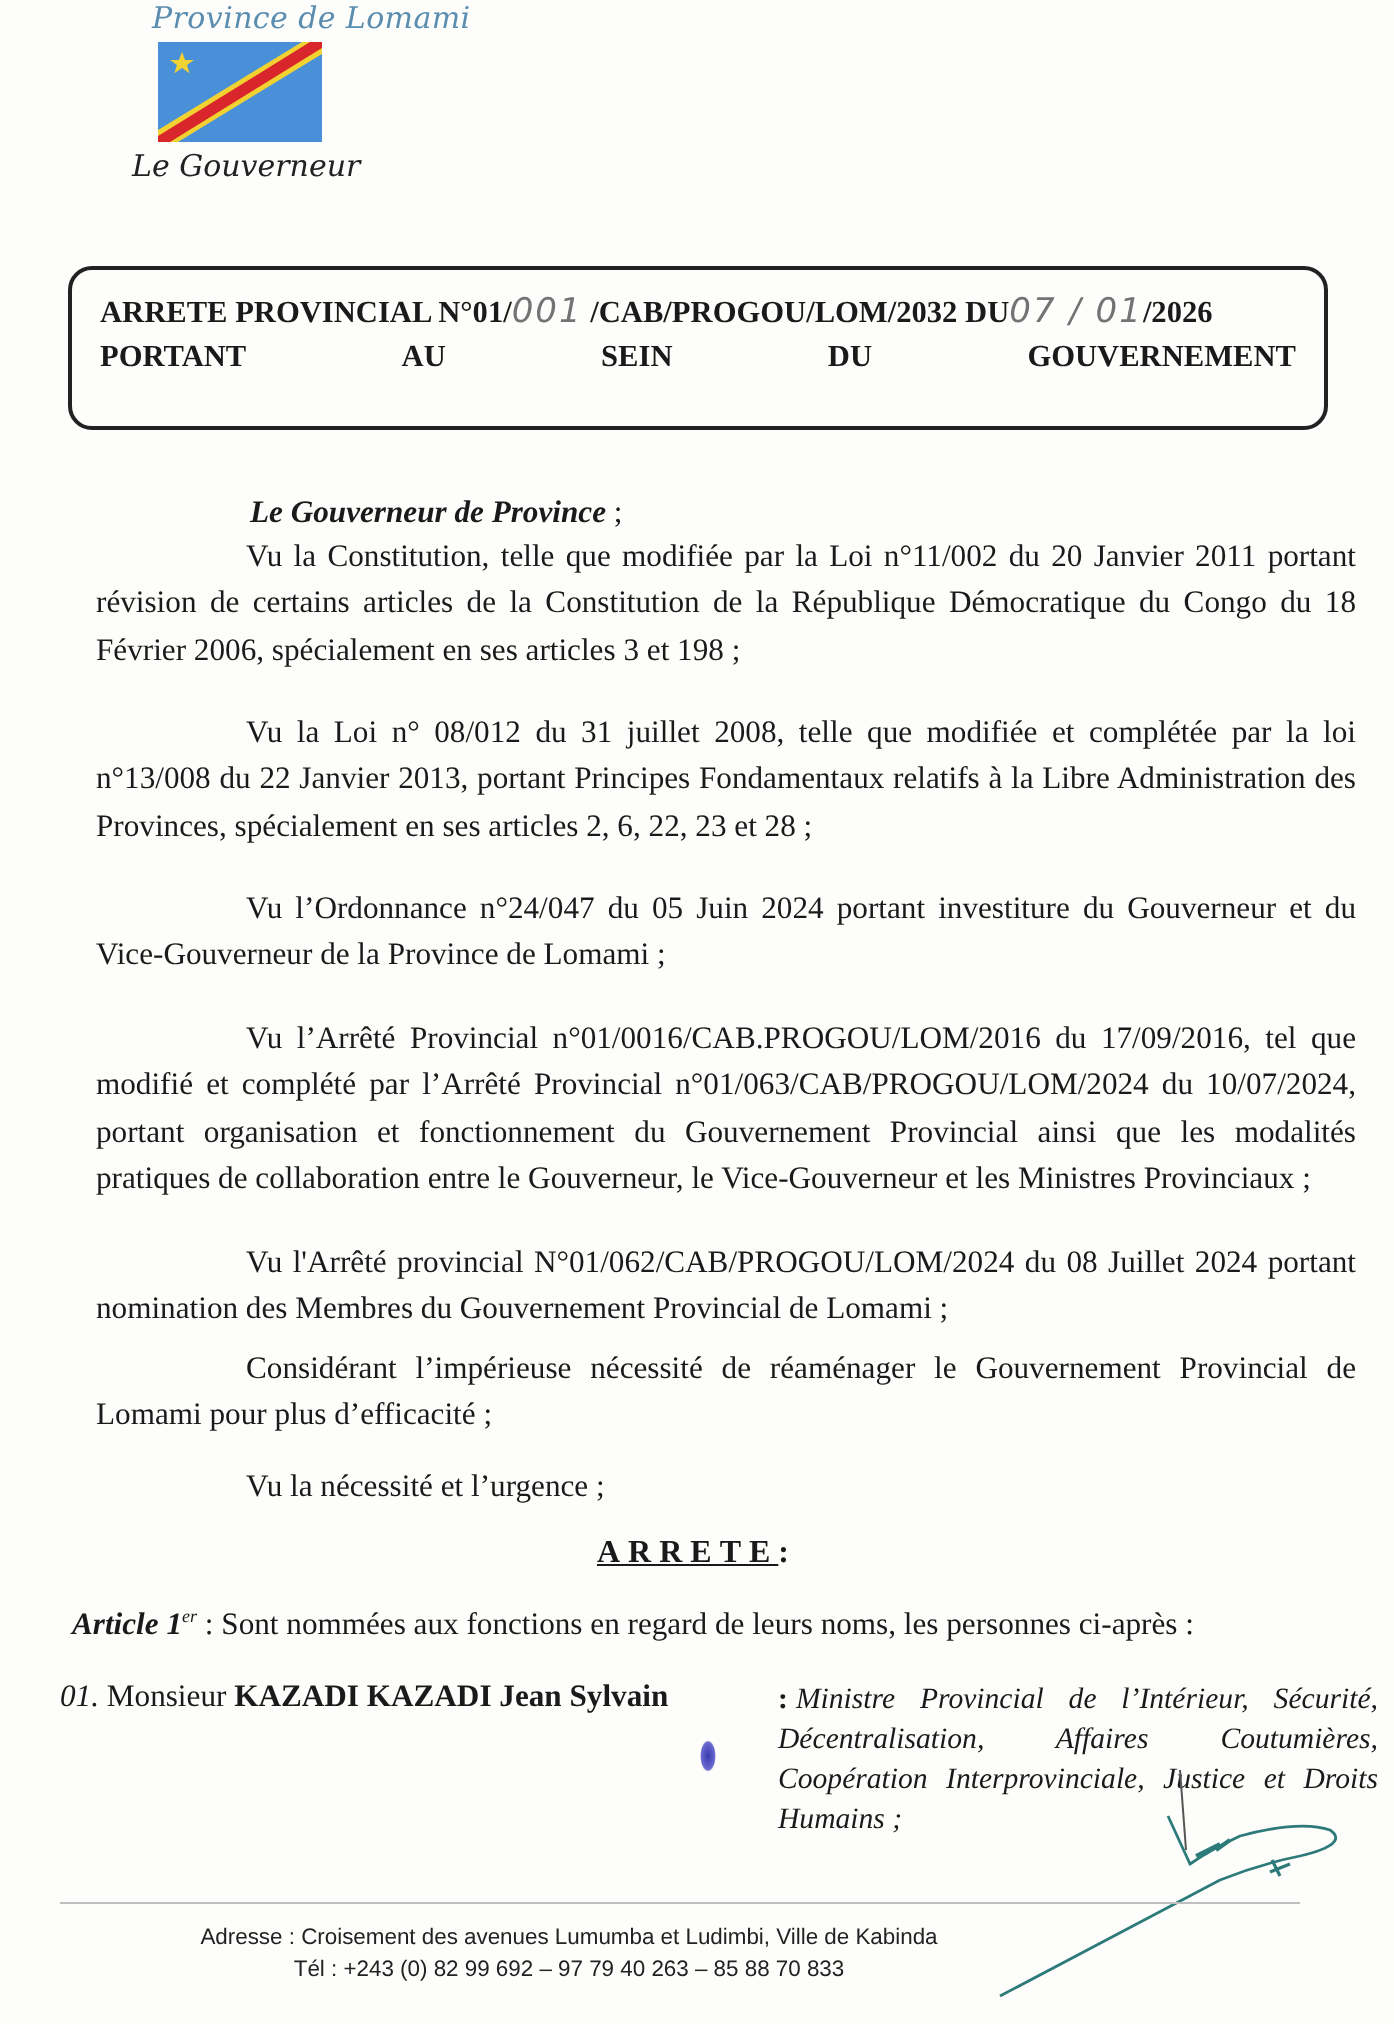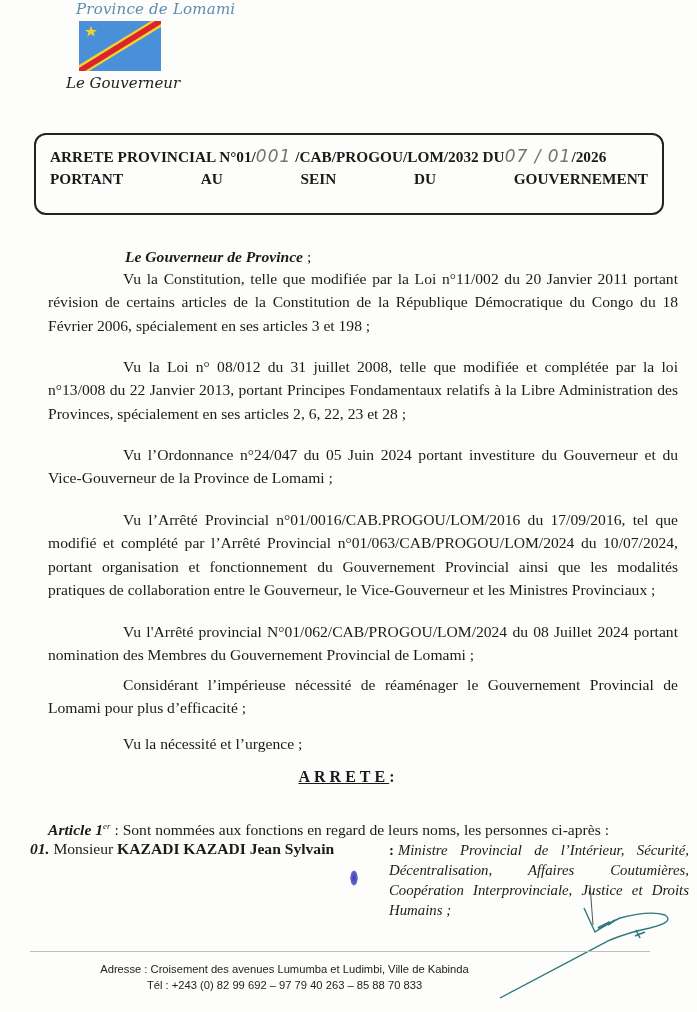--- a/index.html
+++ b/index.html
@@ -16,26 +16,26 @@
   .title-line.justify { display: flex; justify-content: space-between; }
   .hand { font-family: "DejaVu Sans", sans-serif; font-style: italic; font-weight: normal; color: #737373; font-size: 17px; letter-spacing: 1px; }
 
   .para { position: absolute; left: 48px; width: 630px; font-size: 15.6px; line-height: 23.3px; text-align: justify; }
   .para .indent { display: inline-block; width: 75px; }
   .gov-province { position: absolute; left: 125px; top: 248px; font-size: 15.6px; }
   .gov-province b { font-style: italic; }
 
   .arrete-head { position: absolute; left: 0; width: 697px; top: 768px; text-align: center; font-size: 16px; font-weight: bold; letter-spacing: 4px; }
   .arrete-head u { text-decoration: underline; }
-  .article { position: absolute; left: 48px; top: 803px; font-size: 15.6px; white-space: nowrap; margin-top: 18px; }
+  .article { position: absolute; left: 36px; top: 803px; font-size: 15.6px; white-space: nowrap; }
   .article i b { font-weight: bold; }
   .article sup { font-size: 9px; }
 
   .appointee { position: absolute; left: 30px; top: 840px; font-size: 15.6px; white-space: nowrap; }
-  .appointee .num { font-style: italic; font-weight: bold; }
+  .appointee .num { font-style: italic; font-weight: normal; }
   .role { position: absolute; left: 389px; top: 840px; width: 300px; font-size: 14.8px; line-height: 20px; font-style: italic; text-align: justify; }
   .role .colon { font-style: normal; font-weight: bold; margin-right: 4px; }
 
   .blot { position: absolute; left: 350px; top: 870px; width: 8px; height: 16px; background: radial-gradient(ellipse at center, #3a3ab0 0%, #6a6ad0 60%, transparent 70%); border-radius: 50%; }
 
   .footer-line { position: absolute; left: 30px; top: 951px; width: 620px; height: 1px; background: #bfbfbf; }
   .footer { position: absolute; left: 0; width: 569px; text-align: center; font-family: "Liberation Sans", sans-serif; font-size: 11.2px; color: #222; }
   .footer.addr { top: 963px; }
   .footer.tel { top: 979px; }
 

